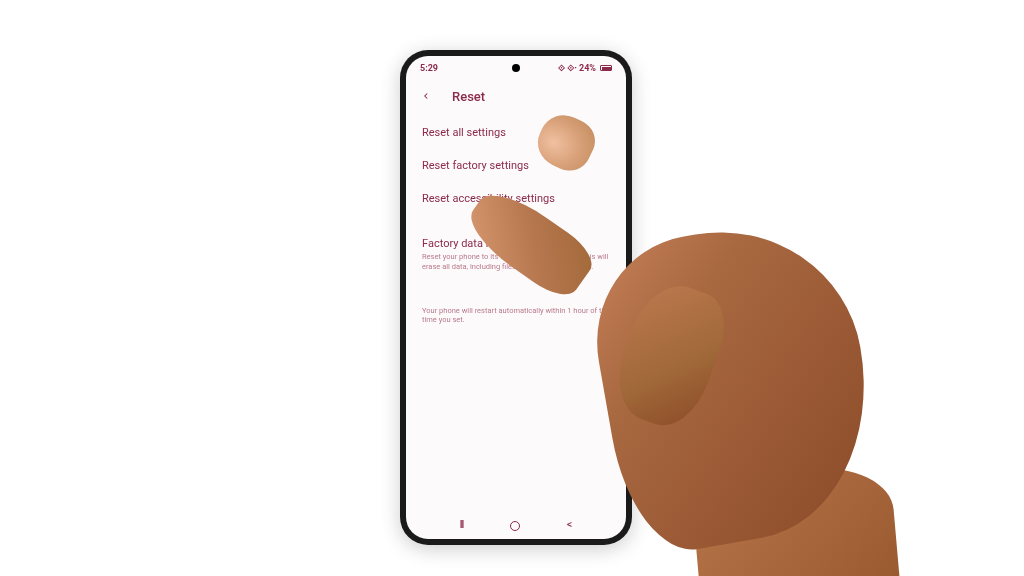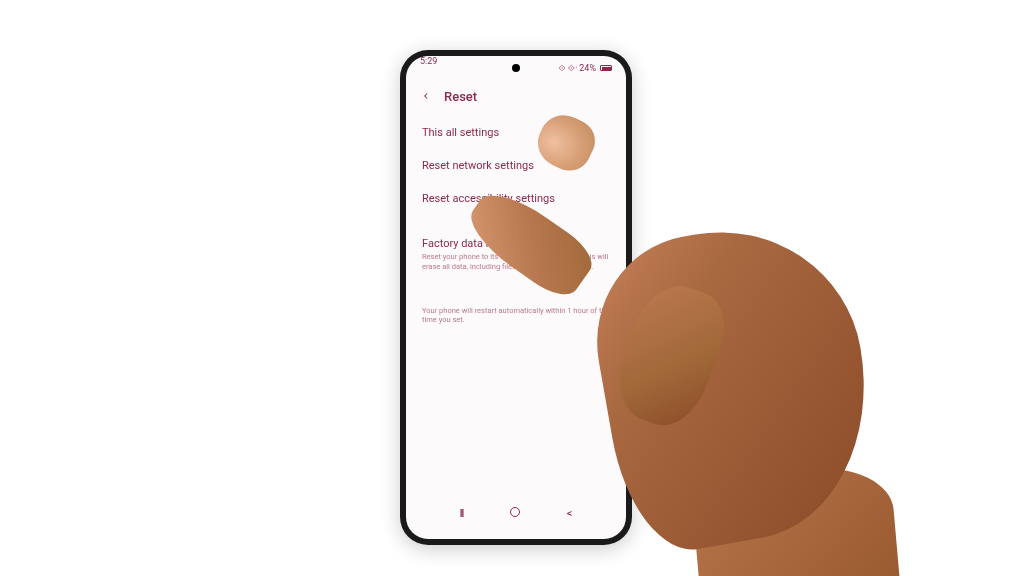--- a/index.html
+++ b/index.html
@@ -40,25 +40,26 @@
       transform: translateX(-50%);
       width: 8px;
       height: 8px;
       background: #000;
       border-radius: 50%;
       z-index: 10;
     }
     .status-bar {
       display: flex;
       justify-content: space-between;
+      align-items: center;
       height: 24px;
       padding: 0 14px;
       font-size: 9px;
       color: #8b2a4a;
-      font-weight: 400;
+      font-weight: 700;
     }
     .status-right {
       display: flex;
       align-items: center;
       gap: 2px;
     }
     .header-row {
       display: flex;
       align-items: center;
       padding: 8px 12px;
@@ -73,20 +74,21 @@
       color: #8b2a4a;
     }
     .back-arrow svg {
       width: 10px;
       height: 10px;
     }
     .page-title {
       font-size: 13px;
       color: #8b2a4a;
       font-weight: 500;
+      margin-left: 8px;
     }
     .menu-list {
       padding: 4px 0;
     }
     .menu-item {
       padding: 10px 16px;
     }
     .menu-title {
       font-size: 11px;
       color: #8b2a4a;
@@ -96,27 +98,27 @@
       font-size: 7.5px;
       color: #b87a8a;
       margin-top: 2px;
       line-height: 1.3;
     }
     .section-gap {
       height: 12px;
     }
     .nav-bar {
       position: absolute;
-      bottom: 0;
+      bottom: 8px;
       left: 0;
       right: 0;
       height: 32px;
       display: flex;
       justify-content: space-around;
-      align-items: flex-start;
+      align-items: flex-end;
       padding: 0 30px;
     }
     .nav-btn {
       color: #8b2a4a;
       font-size: 11px;
     }
     .nav-recents {
       letter-spacing: -2px;
       font-weight: 400;
     }
@@ -229,24 +231,24 @@
       <div class="back-arrow">
         <svg viewBox="0 0 24 24" fill="none" stroke="currentColor" stroke-width="2.5">
           <polyline points="15 18 9 12 15 6"></polyline>
         </svg>
       </div>
       <div class="page-title">Reset</div>
     </div>
 
     <div class="menu-list">
       <div class="menu-item">
-        <div class="menu-title">This all settings</div>
-      </div>
-      <div class="menu-item">
-        <div class="menu-title">Reset network settings</div>
+        <div class="menu-title">Reset all settings</div>
+      </div>
+      <div class="menu-item">
+        <div class="menu-title">Reset factory settings</div>
       </div>
       <div class="menu-item">
         <div class="menu-title">Reset accessibility settings</div>
       </div>
       <div class="section-gap"></div>
       <div class="menu-item">
         <div class="menu-title">Factory data reset</div>
         <div class="menu-desc">Reset your phone to its factory default settings. This will erase all data, including files and downloaded apps.</div>
       </div>
       <div class="section-gap"></div>

